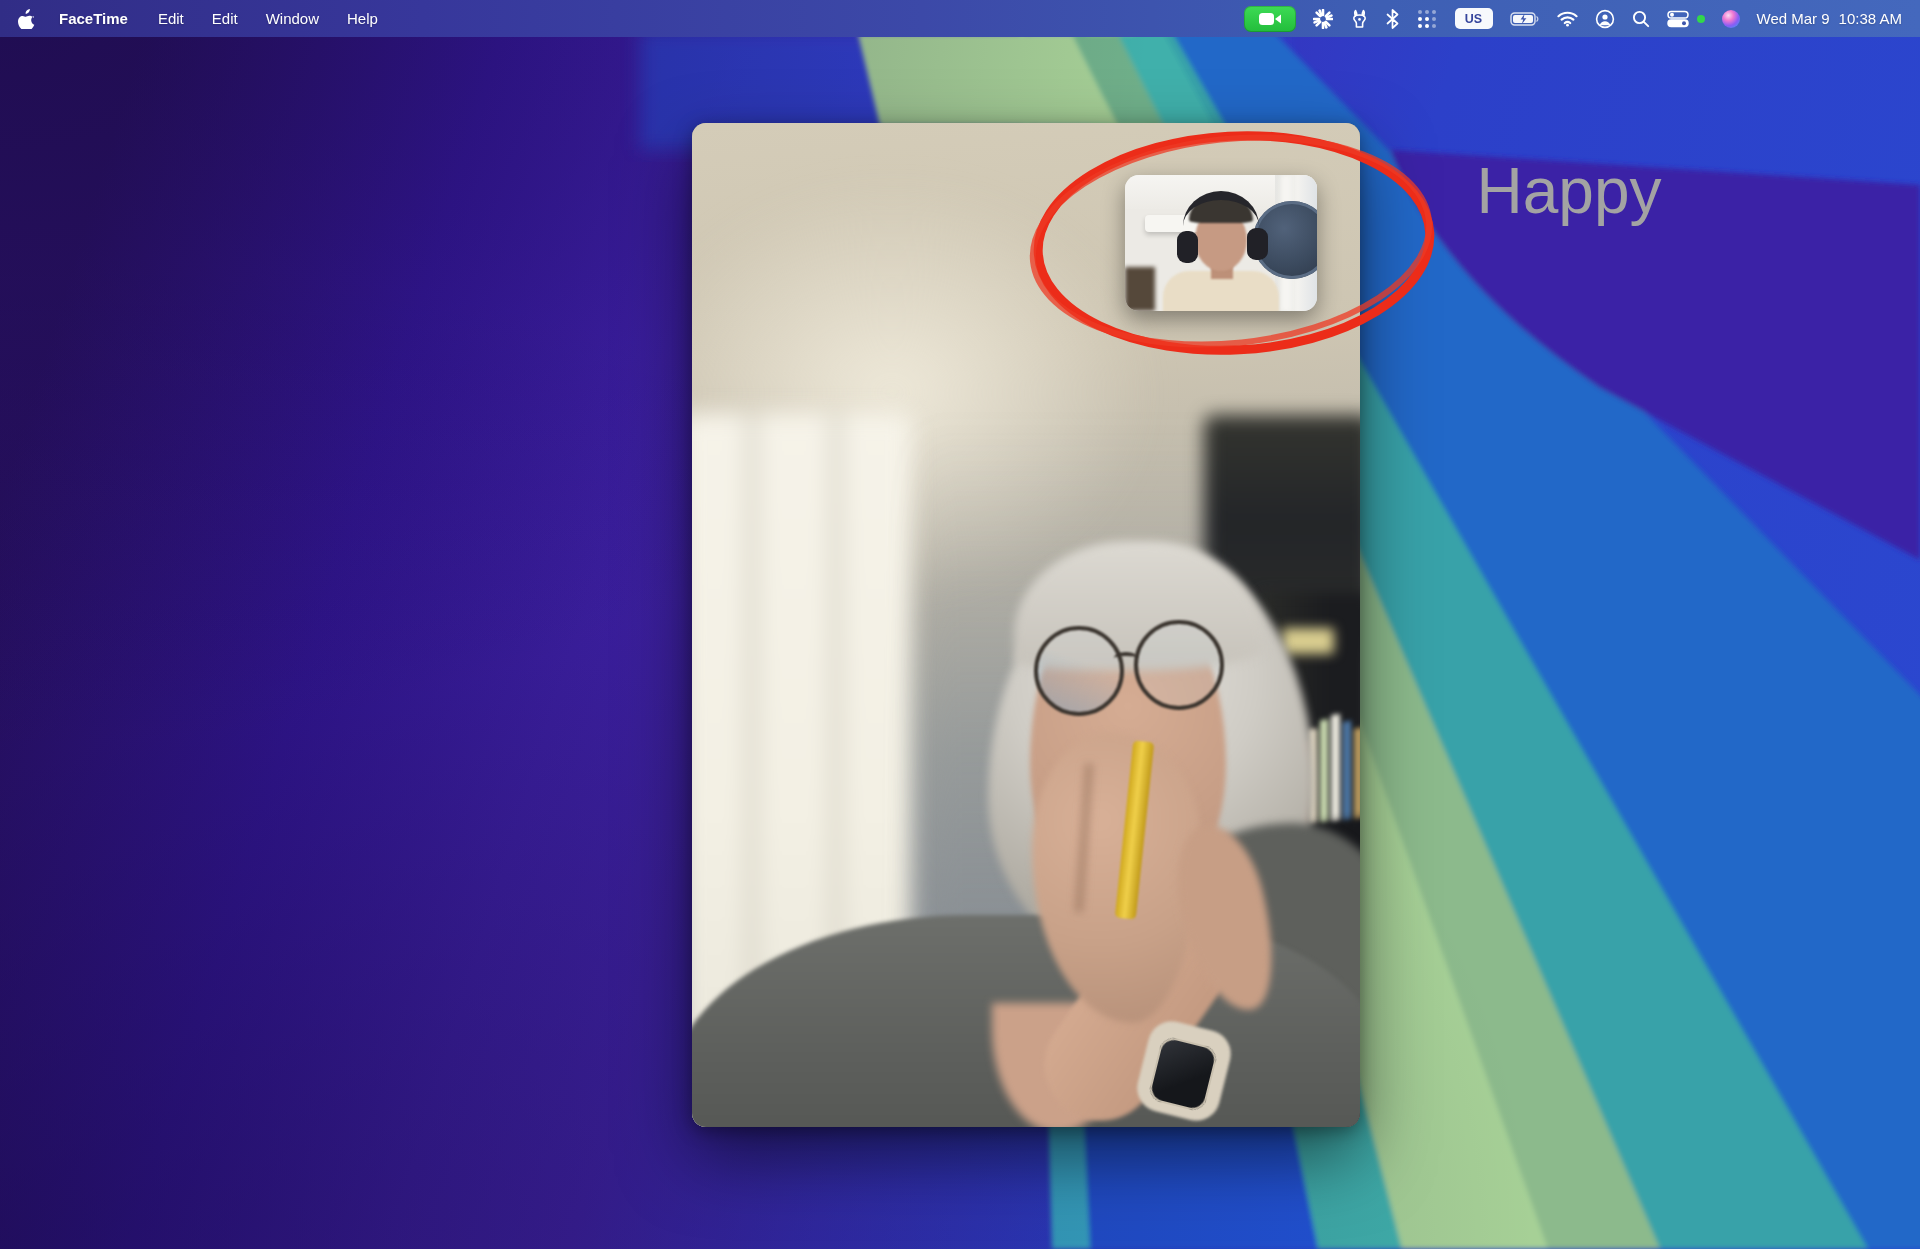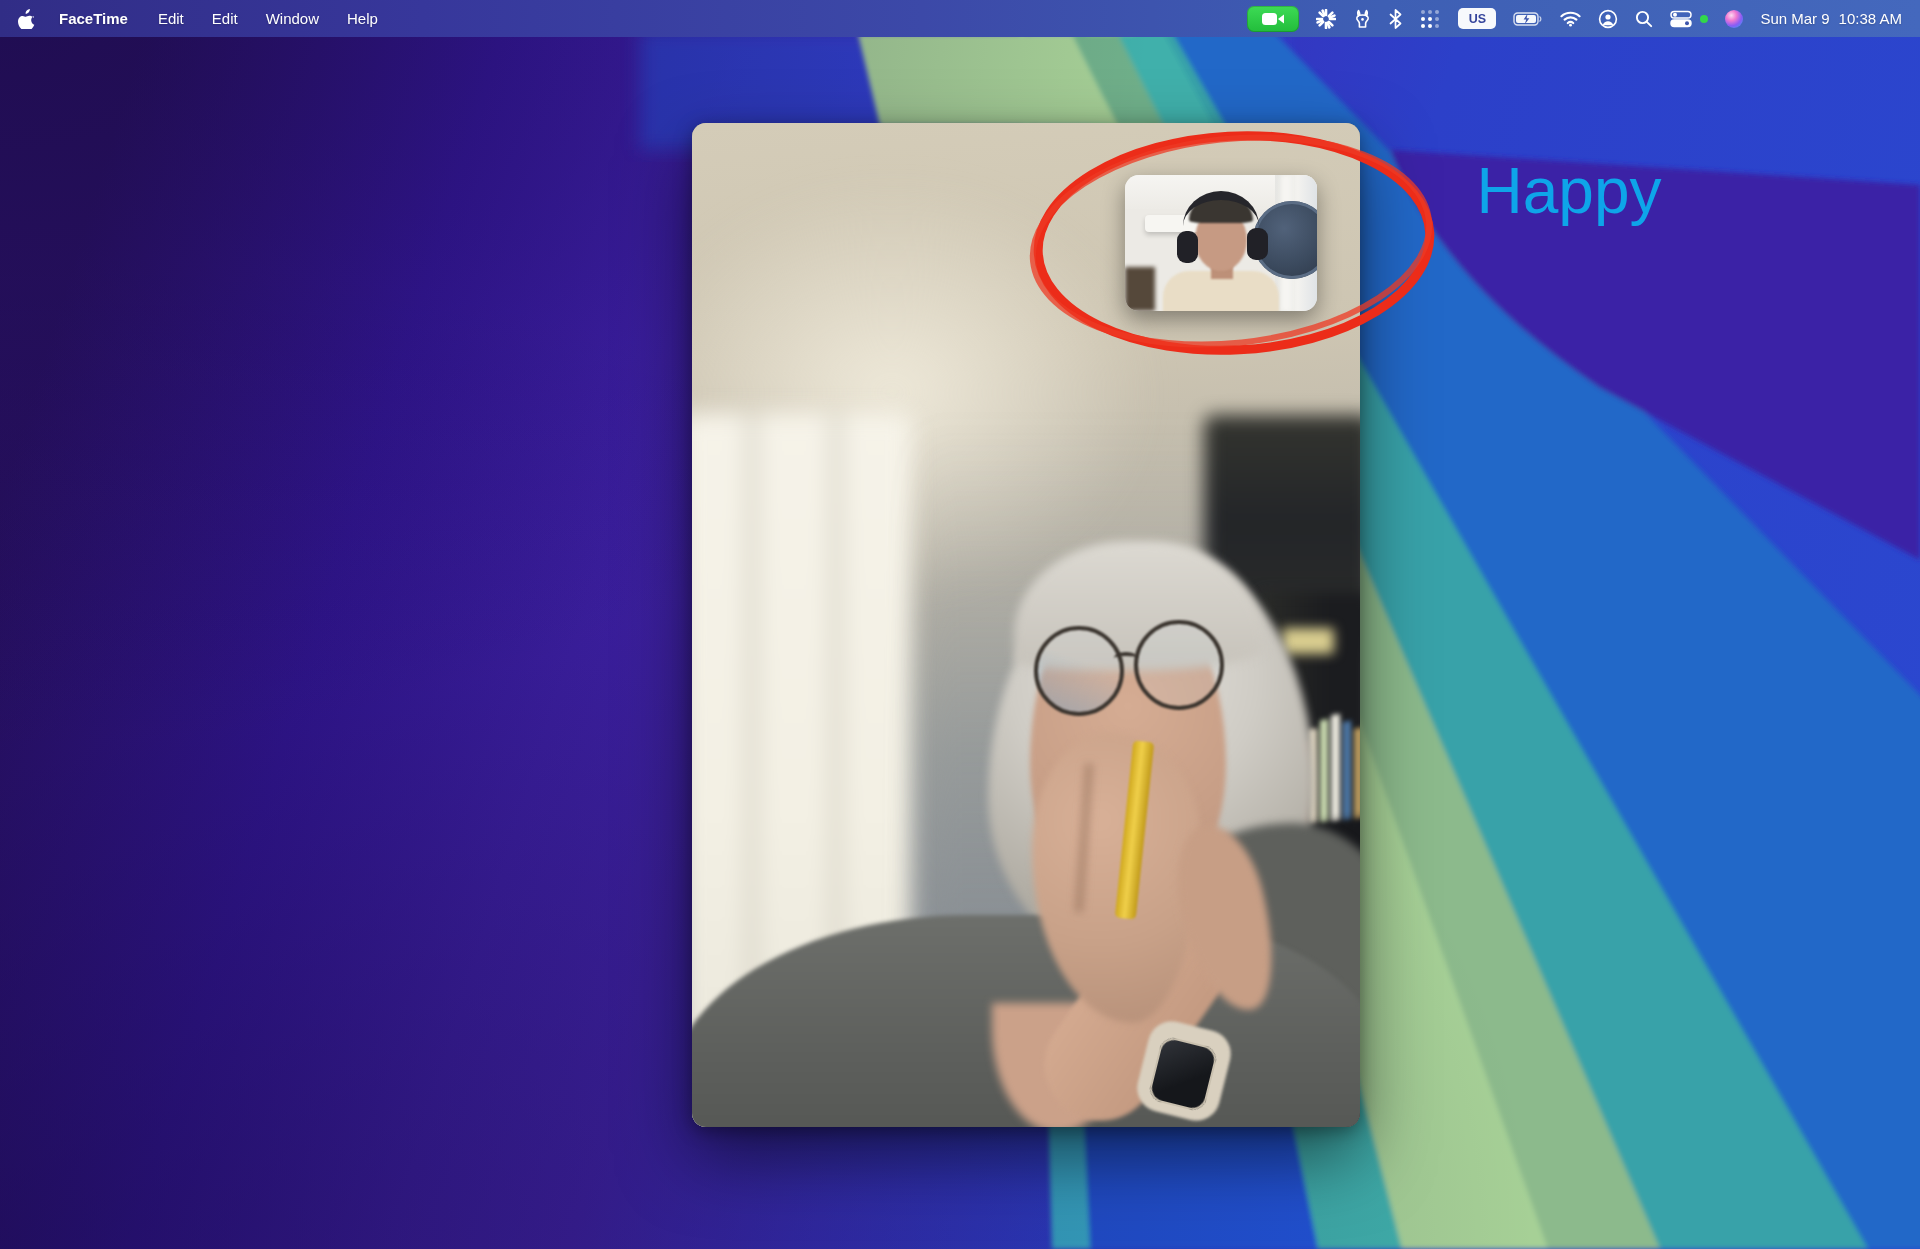--- a/index.html
+++ b/index.html
@@ -131,21 +131,21 @@
     border-radius:50% 50% 20% 20%/90% 90% 10% 10%;background:#3a3631;filter:blur(.8px);}
   .pip-band{position:absolute;left:58px;top:16px;width:76px;height:26px;
     border-radius:50% 50% 30% 30%/100% 100% 0 0;border-top:9px solid #26262b;filter:blur(.6px);}
   .pip-cupL{position:absolute;left:52px;top:56px;width:21px;height:32px;border-radius:9px;background:#212127;}
   .pip-cupR{position:absolute;left:122px;top:53px;width:21px;height:32px;border-radius:9px;background:#212127;}
   .pip-neck{position:absolute;left:86px;top:88px;width:22px;height:16px;background:#bd9078;filter:blur(1px);}
 
   
   .annot-ellipse{position:absolute;left:1022px;top:118px;width:428px;height:250px;z-index:30;pointer-events:none;}
   .annot-text{position:absolute;left:1436px;top:148px;width:266px;z-index:30;
-    font-size:64px;line-height:86px;text-align:center;color:#0ea5e9;
+    font-size:64px;line-height:86px;text-align:center;color:#a3a3a3;
     font-family:"Liberation Sans",sans-serif;}
 </style>
 </head>
 <body>
 
 <div class="desktop">
 
   <svg class="wallpaper" width="1920" height="1249" viewBox="0 0 1920 1249">
     <defs>
       <linearGradient id="base" x1="0" y1="0.4" x2="1" y2="0.6">
@@ -294,21 +294,21 @@
         <svg width="22" height="18" viewBox="0 0 22 18" fill="none" stroke="#fff" stroke-width="1.5">
           <rect x="1" y="1.5" width="20" height="6.6" rx="3.3"></rect>
           <circle cx="5" cy="4.8" r="2" fill="#fff" stroke="none"></circle>
           <rect x="1" y="10" width="20" height="6.6" rx="3.3" fill="#fff"></rect>
           <circle cx="17" cy="13.3" r="2" fill="#3e56ac" stroke="none"></circle>
         </svg>
       </span>
       <span class="green-dot"></span>
       <span class="siri"></span>
       <span class="clock">
-        <span>Sun Mar 9</span>
+        <span>Wed Mar 9</span>
         <span>10:38 AM</span>
       </span>
     </div>
   </div>
 
   <div class="ft-window">
     <div class="remote">
       <div class="rv-base"></div>
       <div class="rv-glow"></div>
       <div class="rv-window"></div>

